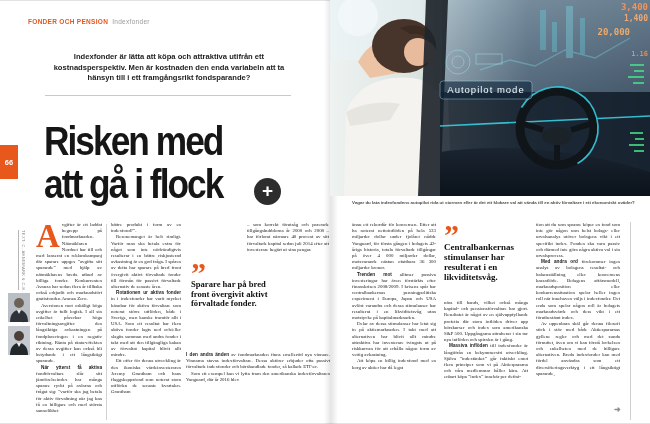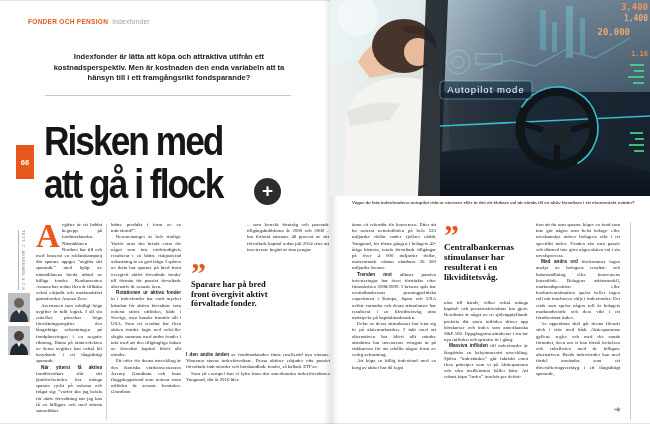--- a/index.html
+++ b/index.html
@@ -4,21 +4,21 @@
 <style>
   html,body{margin:0;padding:0;background:#ffffff;}
   body{width:650px;height:424px;position:relative;overflow:hidden;
        font-family:"Liberation Sans",sans-serif;-webkit-font-smoothing:antialiased;}
   .hairline-top{position:absolute;left:0;top:0;width:650px;height:1px;background:#e3e3e3;}
   .hairline-bottom{position:absolute;left:0;top:423px;width:650px;height:1px;background:#e3e3e3;}
 
   
   .tab{position:absolute;background:#e8571c;color:#fff;display:flex;align-items:center;justify-content:center;
        font:bold 7.5px "Liberation Sans",sans-serif;}
-  .tab-left{left:16px;top:145px;width:18px;height:34px;}
+  .tab-left{left:0;top:145px;width:18px;height:34px;}
   .tab-right{left:632px;top:147px;width:18px;height:36px;margin-left:32px;}
   .byline-rule{position:absolute;left:18px;top:230px;width:1px;height:60px;background:#b5b5b5;}
   .byline{position:absolute;left:21px;top:230px;height:160px;
           writing-mode:vertical-rl;font:4px "Liberation Sans",sans-serif;color:#8a8a8a;letter-spacing:.4px;}
   .portrait{position:absolute;left:8px;width:22px;height:29px;overflow:hidden;
             background:linear-gradient(#d9dde0,#aeb4ba);}
   .portrait-1{top:293px;} .portrait-2{top:326px;}
   .portrait svg{display:block;}
 
   

